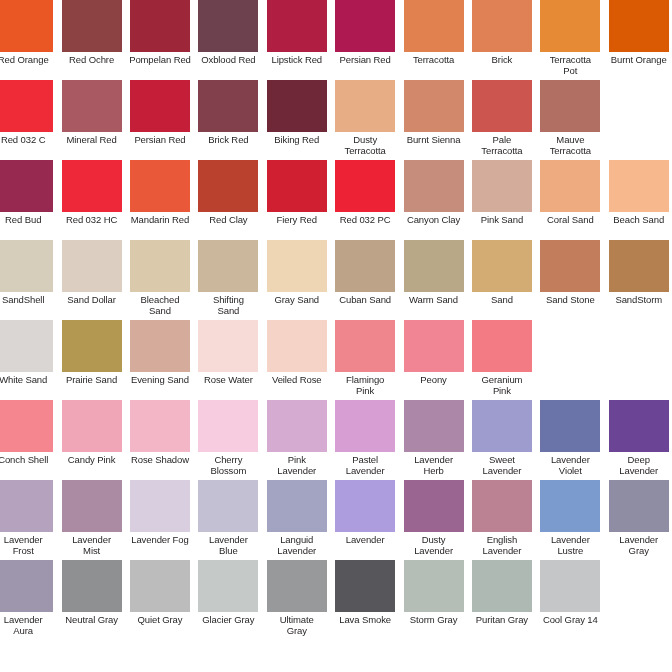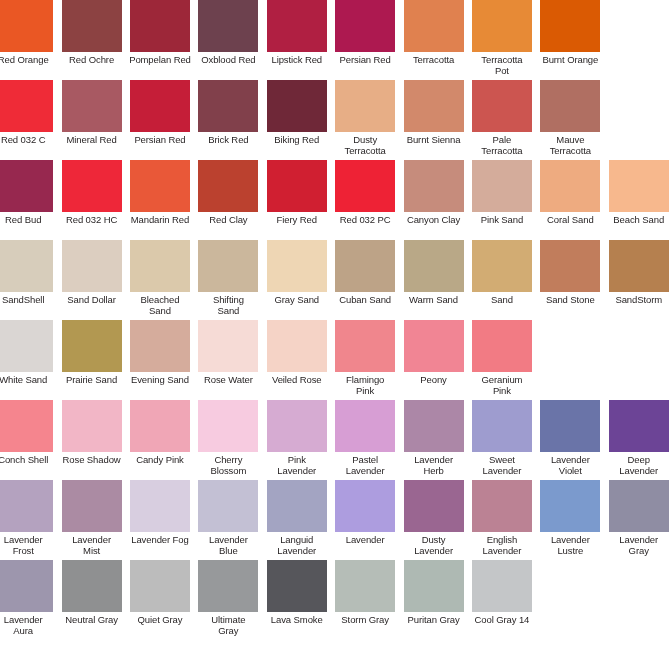--- a/index.html
+++ b/index.html
@@ -99,20 +99,24 @@
         </div>
         <div class="swatch-cell">
           <div class="swatch-chip" style="background-color: rgb(173, 25, 80);"></div>
           <div class="swatch-label">Persian Red</div>
         </div>
         <div class="swatch-cell">
           <div class="swatch-chip" style="background-color: rgb(224, 129, 79);"></div>
           <div class="swatch-label">Terracotta</div>
         </div>
         <div class="swatch-cell">
+          <div class="swatch-chip" style="background-color: rgb(223, 128, 85);"></div>
+          <div class="swatch-label">Brick</div>
+        </div>
+        <div class="swatch-cell">
           <div class="swatch-chip" style="background-color: rgb(231, 138, 54);"></div>
           <div class="swatch-label">Terracotta
 Pot</div>
         </div>
         <div class="swatch-cell">
           <div class="swatch-chip" style="background-color: rgb(218, 90, 3);"></div>
           <div class="swatch-label">Burnt Orange</div>
         </div>
       </div>
       <div class="swatch-row">
@@ -277,26 +281,26 @@
           <div class="swatch-label">Geranium
 Pink</div>
         </div>
       </div>
       <div class="swatch-row">
         <div class="swatch-cell">
           <div class="swatch-chip" style="background-color: rgb(245, 133, 142);"></div>
           <div class="swatch-label">Conch Shell</div>
         </div>
         <div class="swatch-cell">
+          <div class="swatch-chip" style="background-color: rgb(240, 166, 182);"></div>
+          <div class="swatch-label">Candy Pink</div>
+        </div>
+        <div class="swatch-cell">
           <div class="swatch-chip" style="background-color: rgb(242, 182, 198);"></div>
           <div class="swatch-label">Rose Shadow</div>
-        </div>
-        <div class="swatch-cell">
-          <div class="swatch-chip" style="background-color: rgb(240, 166, 182);"></div>
-          <div class="swatch-label">Candy Pink</div>
         </div>
         <div class="swatch-cell">
           <div class="swatch-chip" style="background-color: rgb(247, 203, 224);"></div>
           <div class="swatch-label">Cherry
 Blossom</div>
         </div>
         <div class="swatch-cell">
           <div class="swatch-chip" style="background-color: rgb(214, 171, 210);"></div>
           <div class="swatch-label">Pink
 Lavender</div>
@@ -385,20 +389,24 @@
         </div>
         <div class="swatch-cell">
           <div class="swatch-chip" style="background-color: rgb(143, 144, 145);"></div>
           <div class="swatch-label">Neutral Gray</div>
         </div>
         <div class="swatch-cell">
           <div class="swatch-chip" style="background-color: rgb(188, 188, 188);"></div>
           <div class="swatch-label">Quiet Gray</div>
         </div>
         <div class="swatch-cell">
+          <div class="swatch-chip" style="background-color: rgb(197, 201, 200);"></div>
+          <div class="swatch-label">Glacier Gray</div>
+        </div>
+        <div class="swatch-cell">
           <div class="swatch-chip" style="background-color: rgb(151, 153, 155);"></div>
           <div class="swatch-label">Ultimate
 Gray</div>
         </div>
         <div class="swatch-cell">
           <div class="swatch-chip" style="background-color: rgb(86, 86, 91);"></div>
           <div class="swatch-label">Lava Smoke</div>
         </div>
         <div class="swatch-cell">
           <div class="swatch-chip" style="background-color: rgb(181, 189, 183);"></div>

